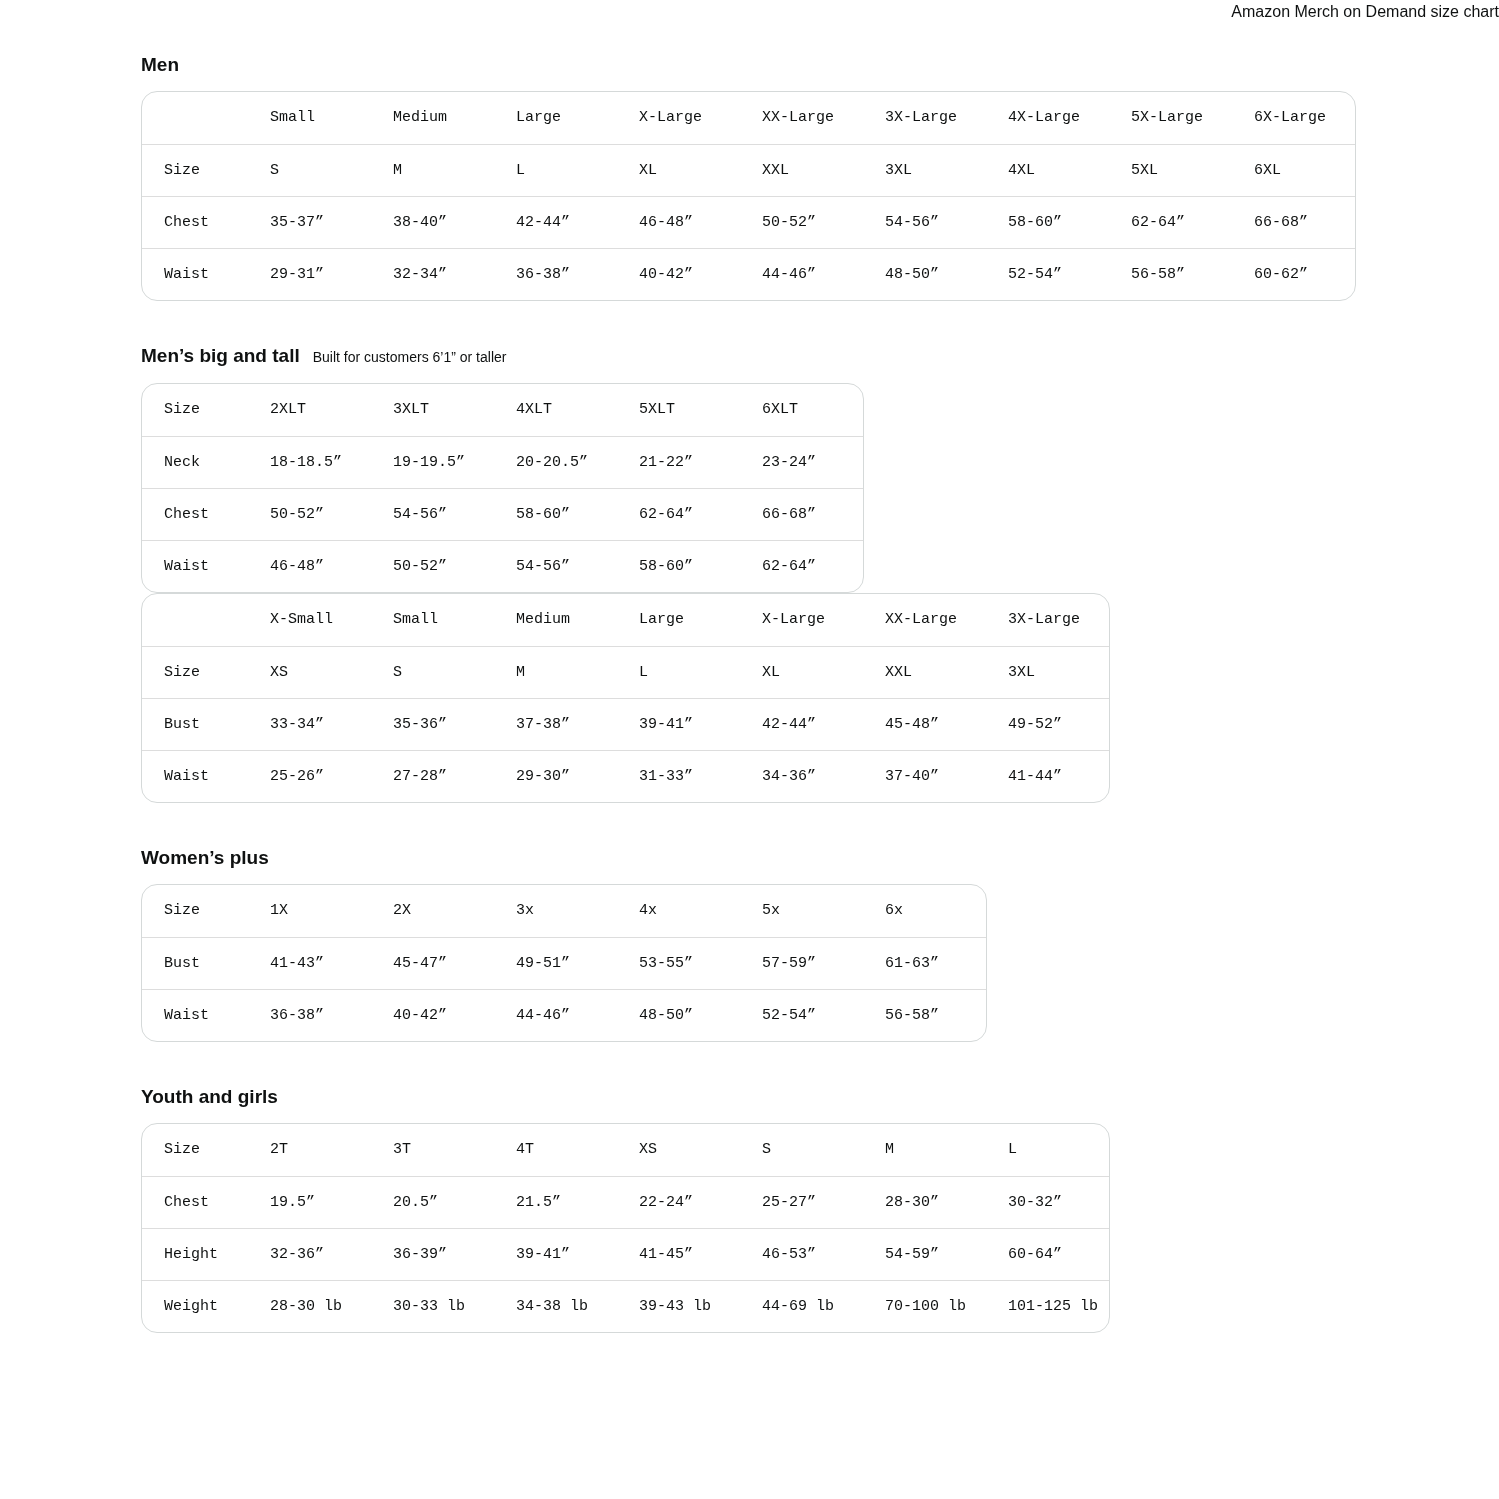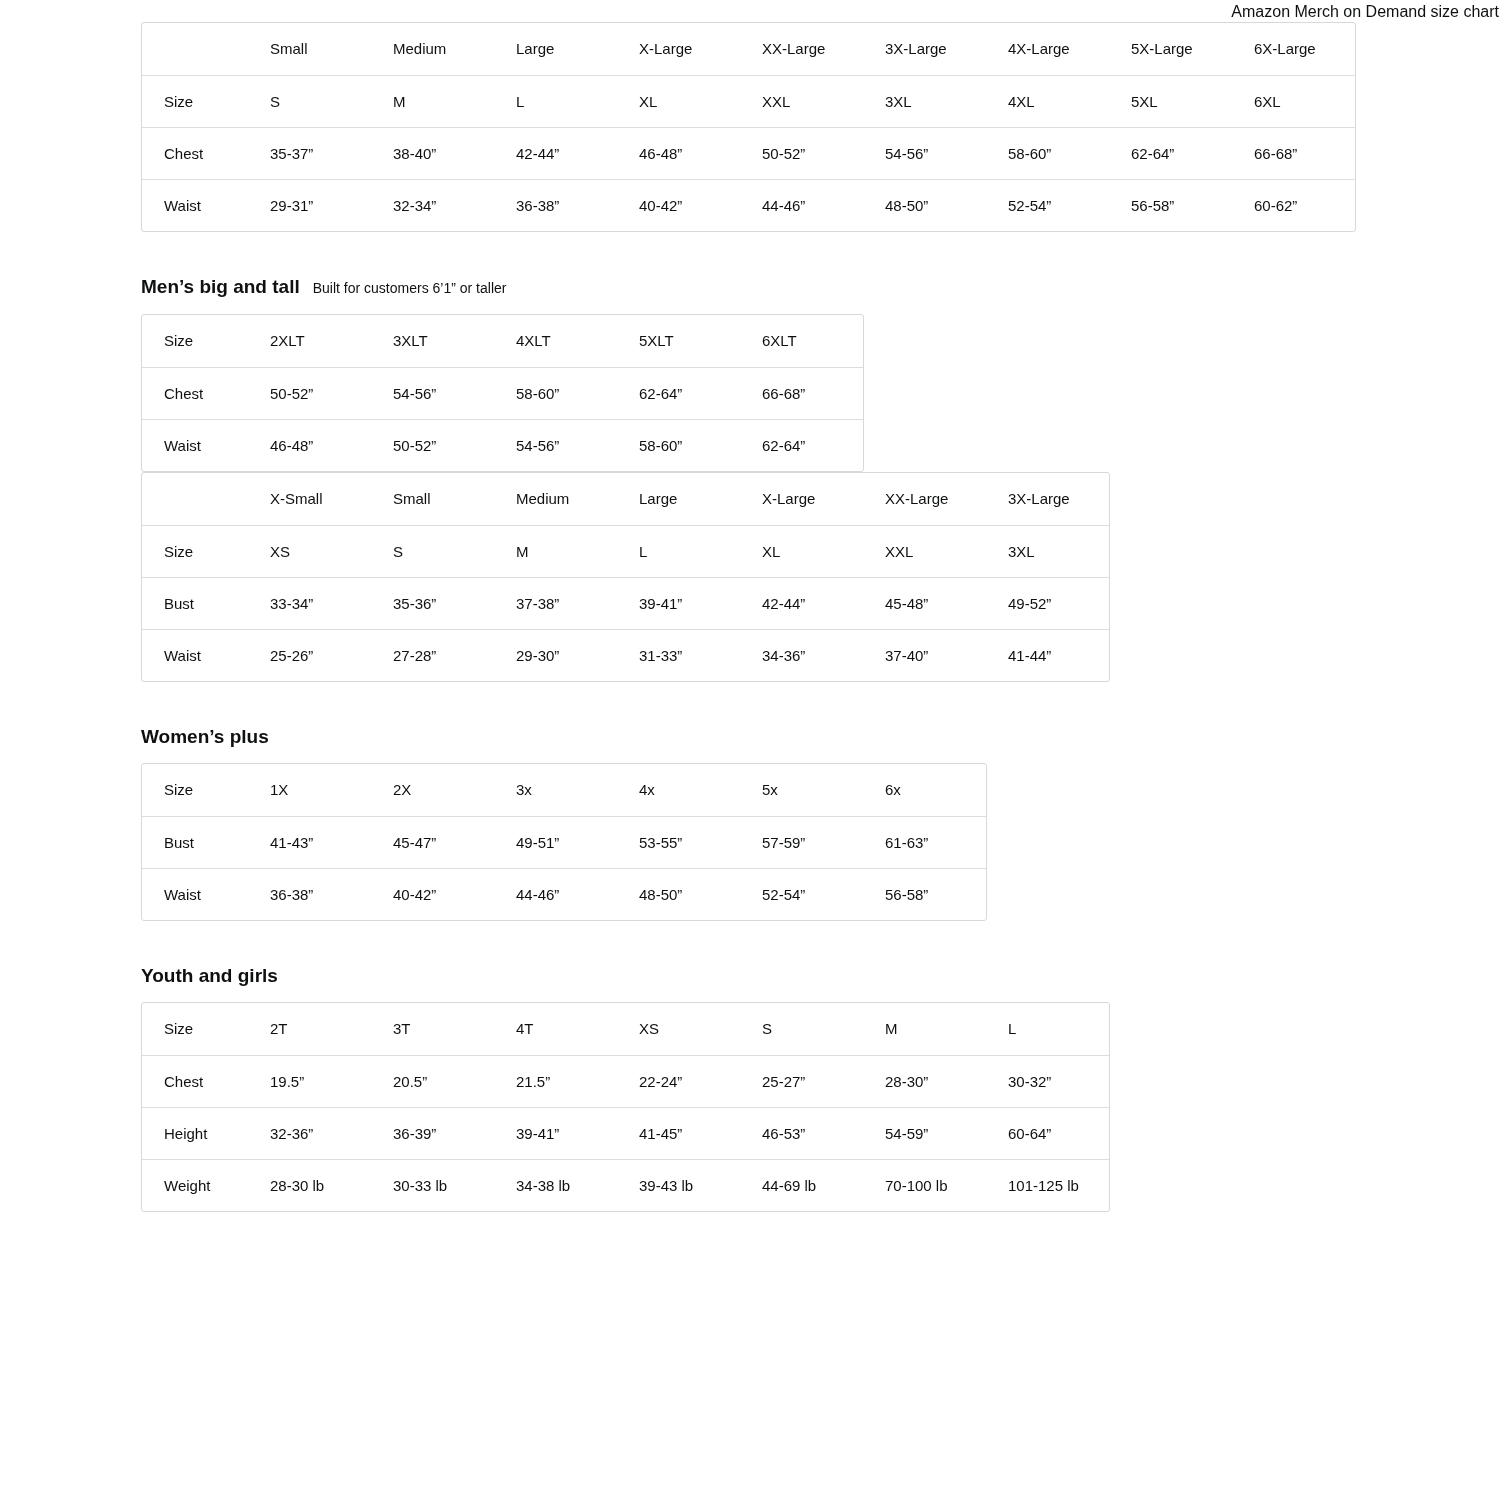--- a/index.html
+++ b/index.html
@@ -34,22 +34,23 @@
     font-size: 14px;
     font-weight: 400;
     margin-left: 13px;
     color: #0f1111;
   }
   table.size-table {
     border-collapse: separate;
     border-spacing: 0;
     table-layout: fixed;
     border: 1px solid #d5d9d9;
-    border-radius: 3px;
+    border-radius: 16px;
     background: #ffffff;
+    font-family: Liberation Mono, monospace;
   }
   col.col-label { width: 106px; }
   col.col-value { width: 123px; }
   table.size-table td, table.size-table th {
     height: 52px;
     padding: 0 4px 0 22px;
     text-align: left;
     vertical-align: middle;
     font-size: 15px;
     line-height: 20px;
@@ -64,20 +65,21 @@
   table.size-table tr + tr th { border-top: 1px solid #dddddd; }
   th.row-label { font-weight: 700; }
 </style>
 </head>
 <body>
 
 <main class="page">
   <div class="page-title">Amazon Merch on Demand size chart</div>
   <div>
       <section class="size-section">
+        <h2 class="section-heading"><span class="heading-text">Men</span></h2>
         <table class="size-table">
           <colgroup>
             <col class="col-label">
             <col class="col-value">
             <col class="col-value">
             <col class="col-value">
             <col class="col-value">
             <col class="col-value">
             <col class="col-value">
             <col class="col-value">
@@ -150,20 +152,28 @@
           <tbody>
             <tr class="data-row">
               <th class="row-label">Size</th>
               <td class="cell">2XLT</td>
               <td class="cell">3XLT</td>
               <td class="cell">4XLT</td>
               <td class="cell">5XLT</td>
               <td class="cell">6XLT</td>
             </tr>
             <tr class="data-row">
+              <th class="row-label">Neck</th>
+              <td class="cell">18-18.5”</td>
+              <td class="cell">19-19.5”</td>
+              <td class="cell">20-20.5”</td>
+              <td class="cell">21-22”</td>
+              <td class="cell">23-24”</td>
+            </tr>
+            <tr class="data-row">
               <th class="row-label">Chest</th>
               <td class="cell">50-52”</td>
               <td class="cell">54-56”</td>
               <td class="cell">58-60”</td>
               <td class="cell">62-64”</td>
               <td class="cell">66-68”</td>
             </tr>
             <tr class="data-row">
               <th class="row-label">Waist</th>
               <td class="cell">46-48”</td>

